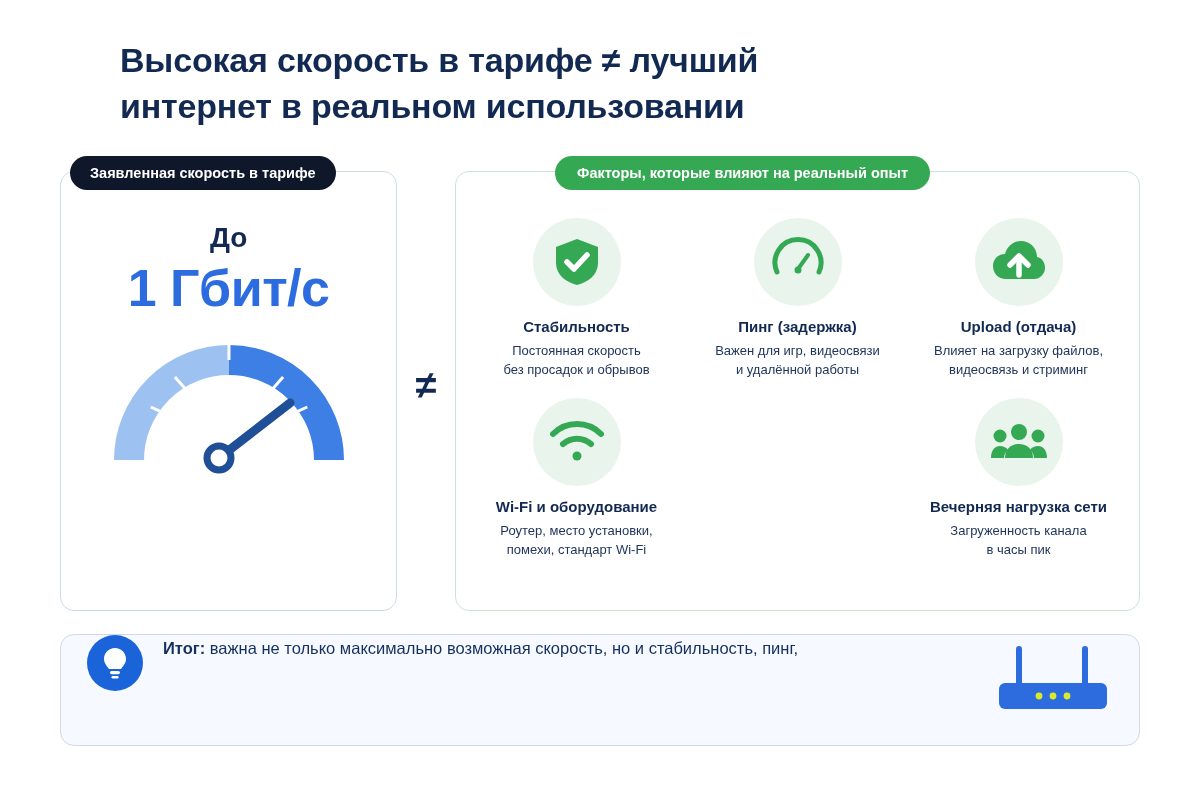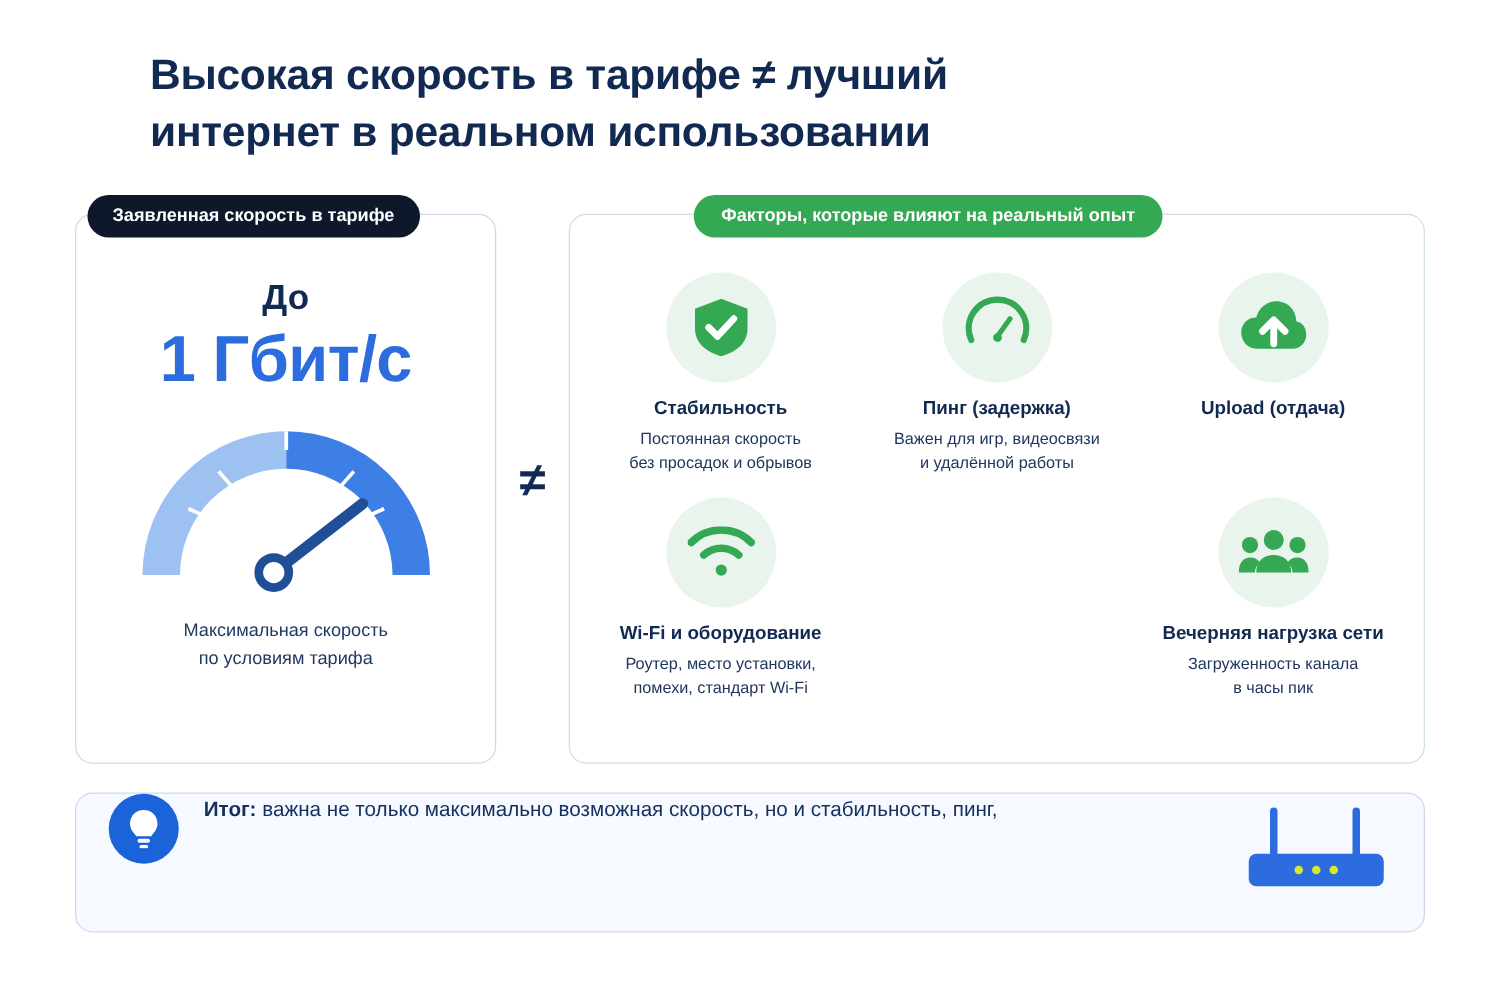--- a/index.html
+++ b/index.html
@@ -197,24 +197,20 @@
               <line x1="120" y1="15" x2="120" y2="30"></line>
               <line x1="174.1" y1="47.1" x2="164.0" y2="58.5"></line>
               <line x1="198.3" y1="77.0" x2="184.1" y2="83.3"></line>
             </g>
 
             <line x1="110" y1="128" x2="181" y2="73" stroke="#1f4f96" stroke-width="9" stroke-linecap="round"></line>
             <circle cx="110" cy="128" r="12" fill="#ffffff" stroke="#1f4f96" stroke-width="7"></circle>
           </svg>
         </div>
 
-        <div class="left-caption">
-          <div>Максимальная скорость</div>
-          <div>по условиям тарифа</div>
-        </div>
       </div>
     </div>
 
     <div class="neq">≠</div>
 
     <div class="right-col">
       <div class="badge-green">Факторы, которые влияют на реальный опыт</div>
       <div class="card-green">
 
         <div class="factor-row">
@@ -250,20 +246,24 @@
 
           <div class="factor">
             <div class="circle">
               <svg width="54" height="46" viewBox="0 0 54 46">
                 <path d="M14 40 C6 40 1 34 1 27 C1 20 6 15 13 15 C15 7 22 2 29 2 C38 2 45 9 45 18 C50 19 53 23 53 29 C53 35 48 40 42 40 Z" fill="#34a853"></path>
                 <path d="M27 36 V18" stroke="#ffffff" stroke-width="5.5" stroke-linecap="round"></path>
                 <path d="M18 26 L27 17 L36 26" fill="none" stroke="#ffffff" stroke-width="5.5" stroke-linecap="round" stroke-linejoin="round"></path>
               </svg>
             </div>
             <div class="f-title">Upload (отдача)</div>
+            <div class="f-desc">
+              <div>Влияет на загрузку файлов,</div>
+              <div>видеосвязь и стриминг</div>
+            </div>
           </div>
 
         </div>
 
         <div class="factor-row second">
 
           <div class="factor">
             <div class="circle">
               <svg width="54" height="42" viewBox="0 0 54 42">
                 <path d="M3 13 A34 34 0 0 1 51 13" fill="none" stroke="#34a853" stroke-width="6" stroke-linecap="round"></path>

